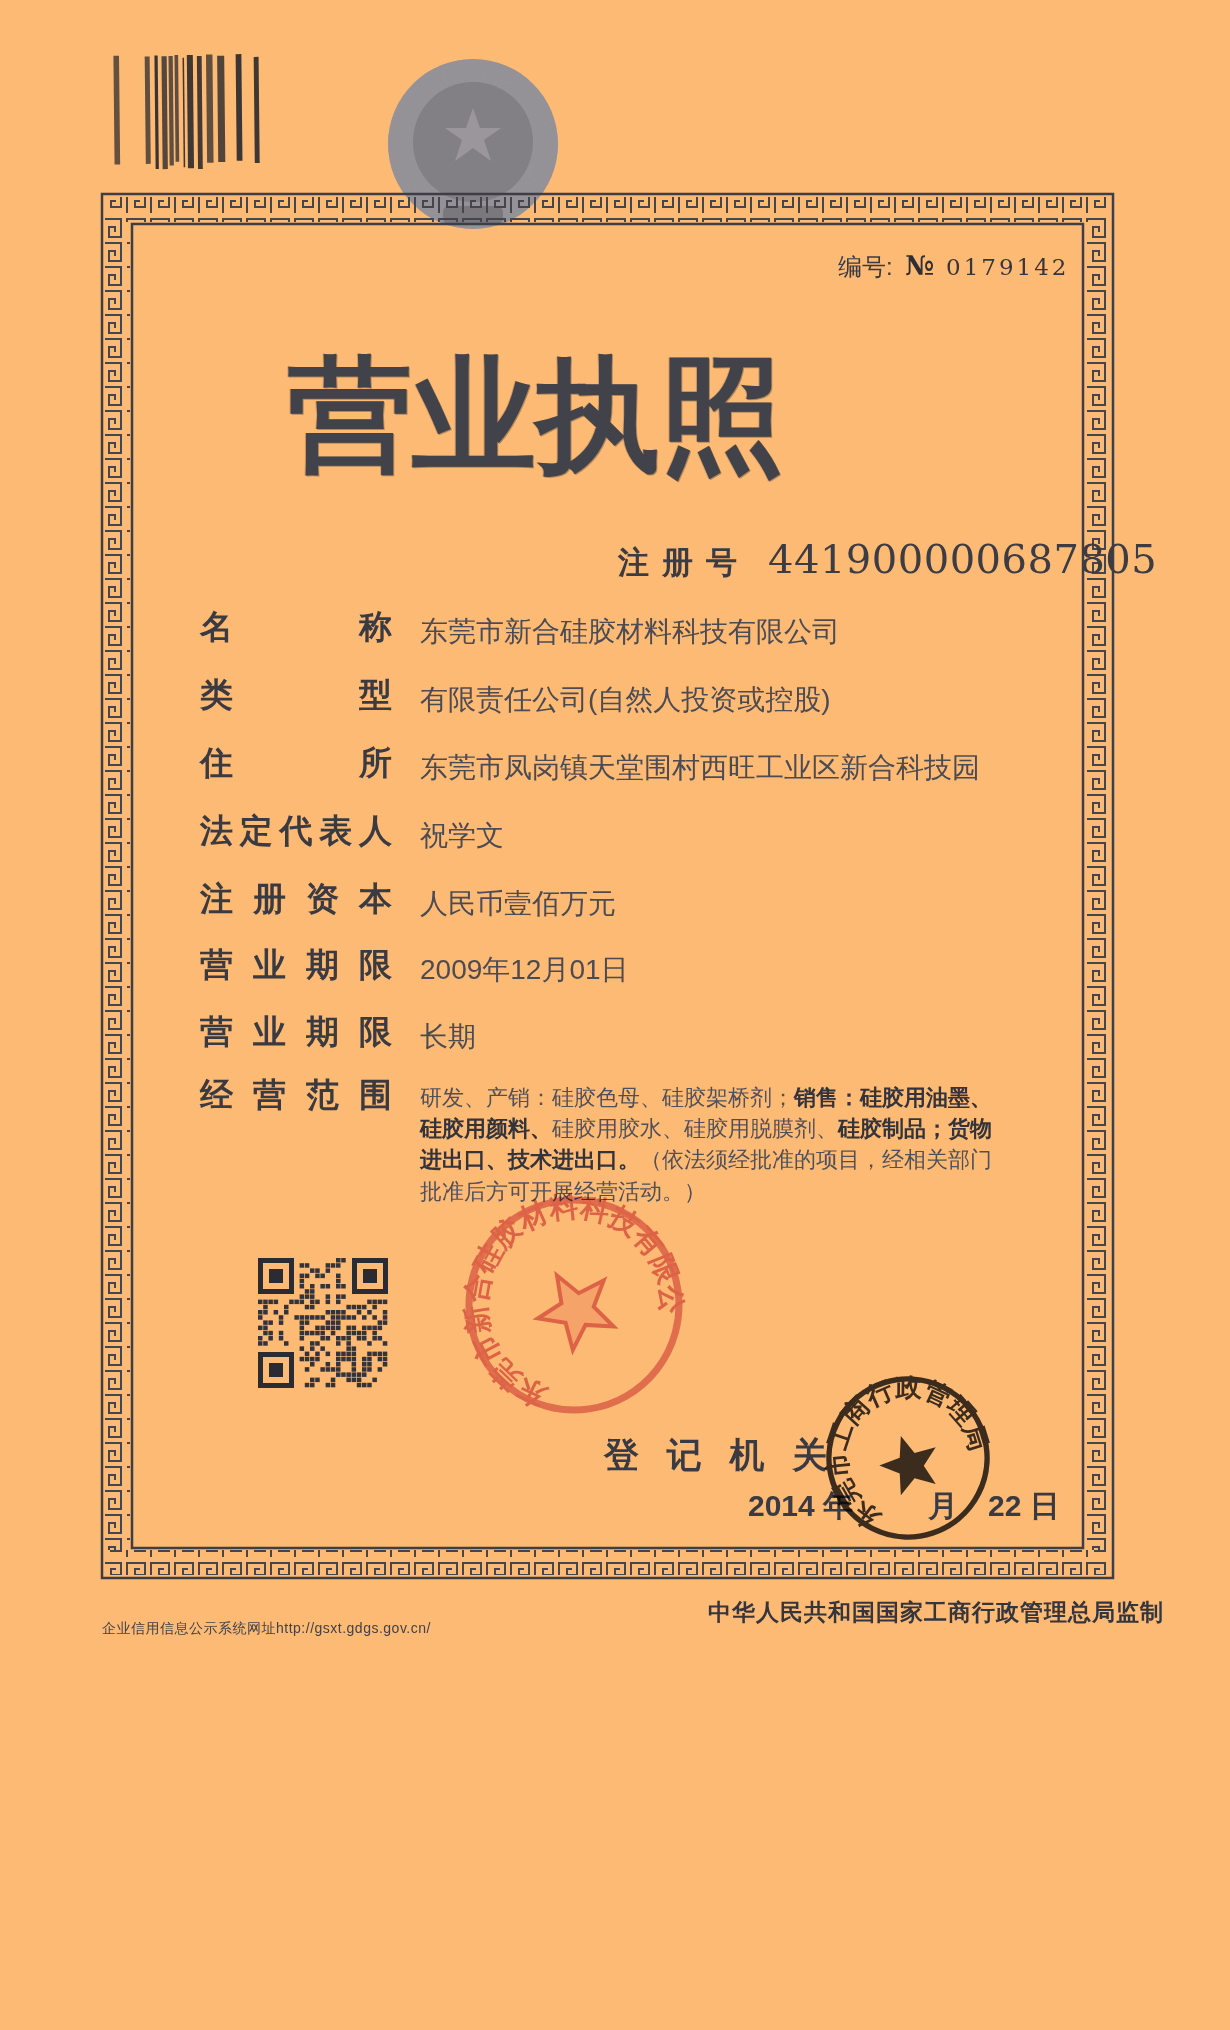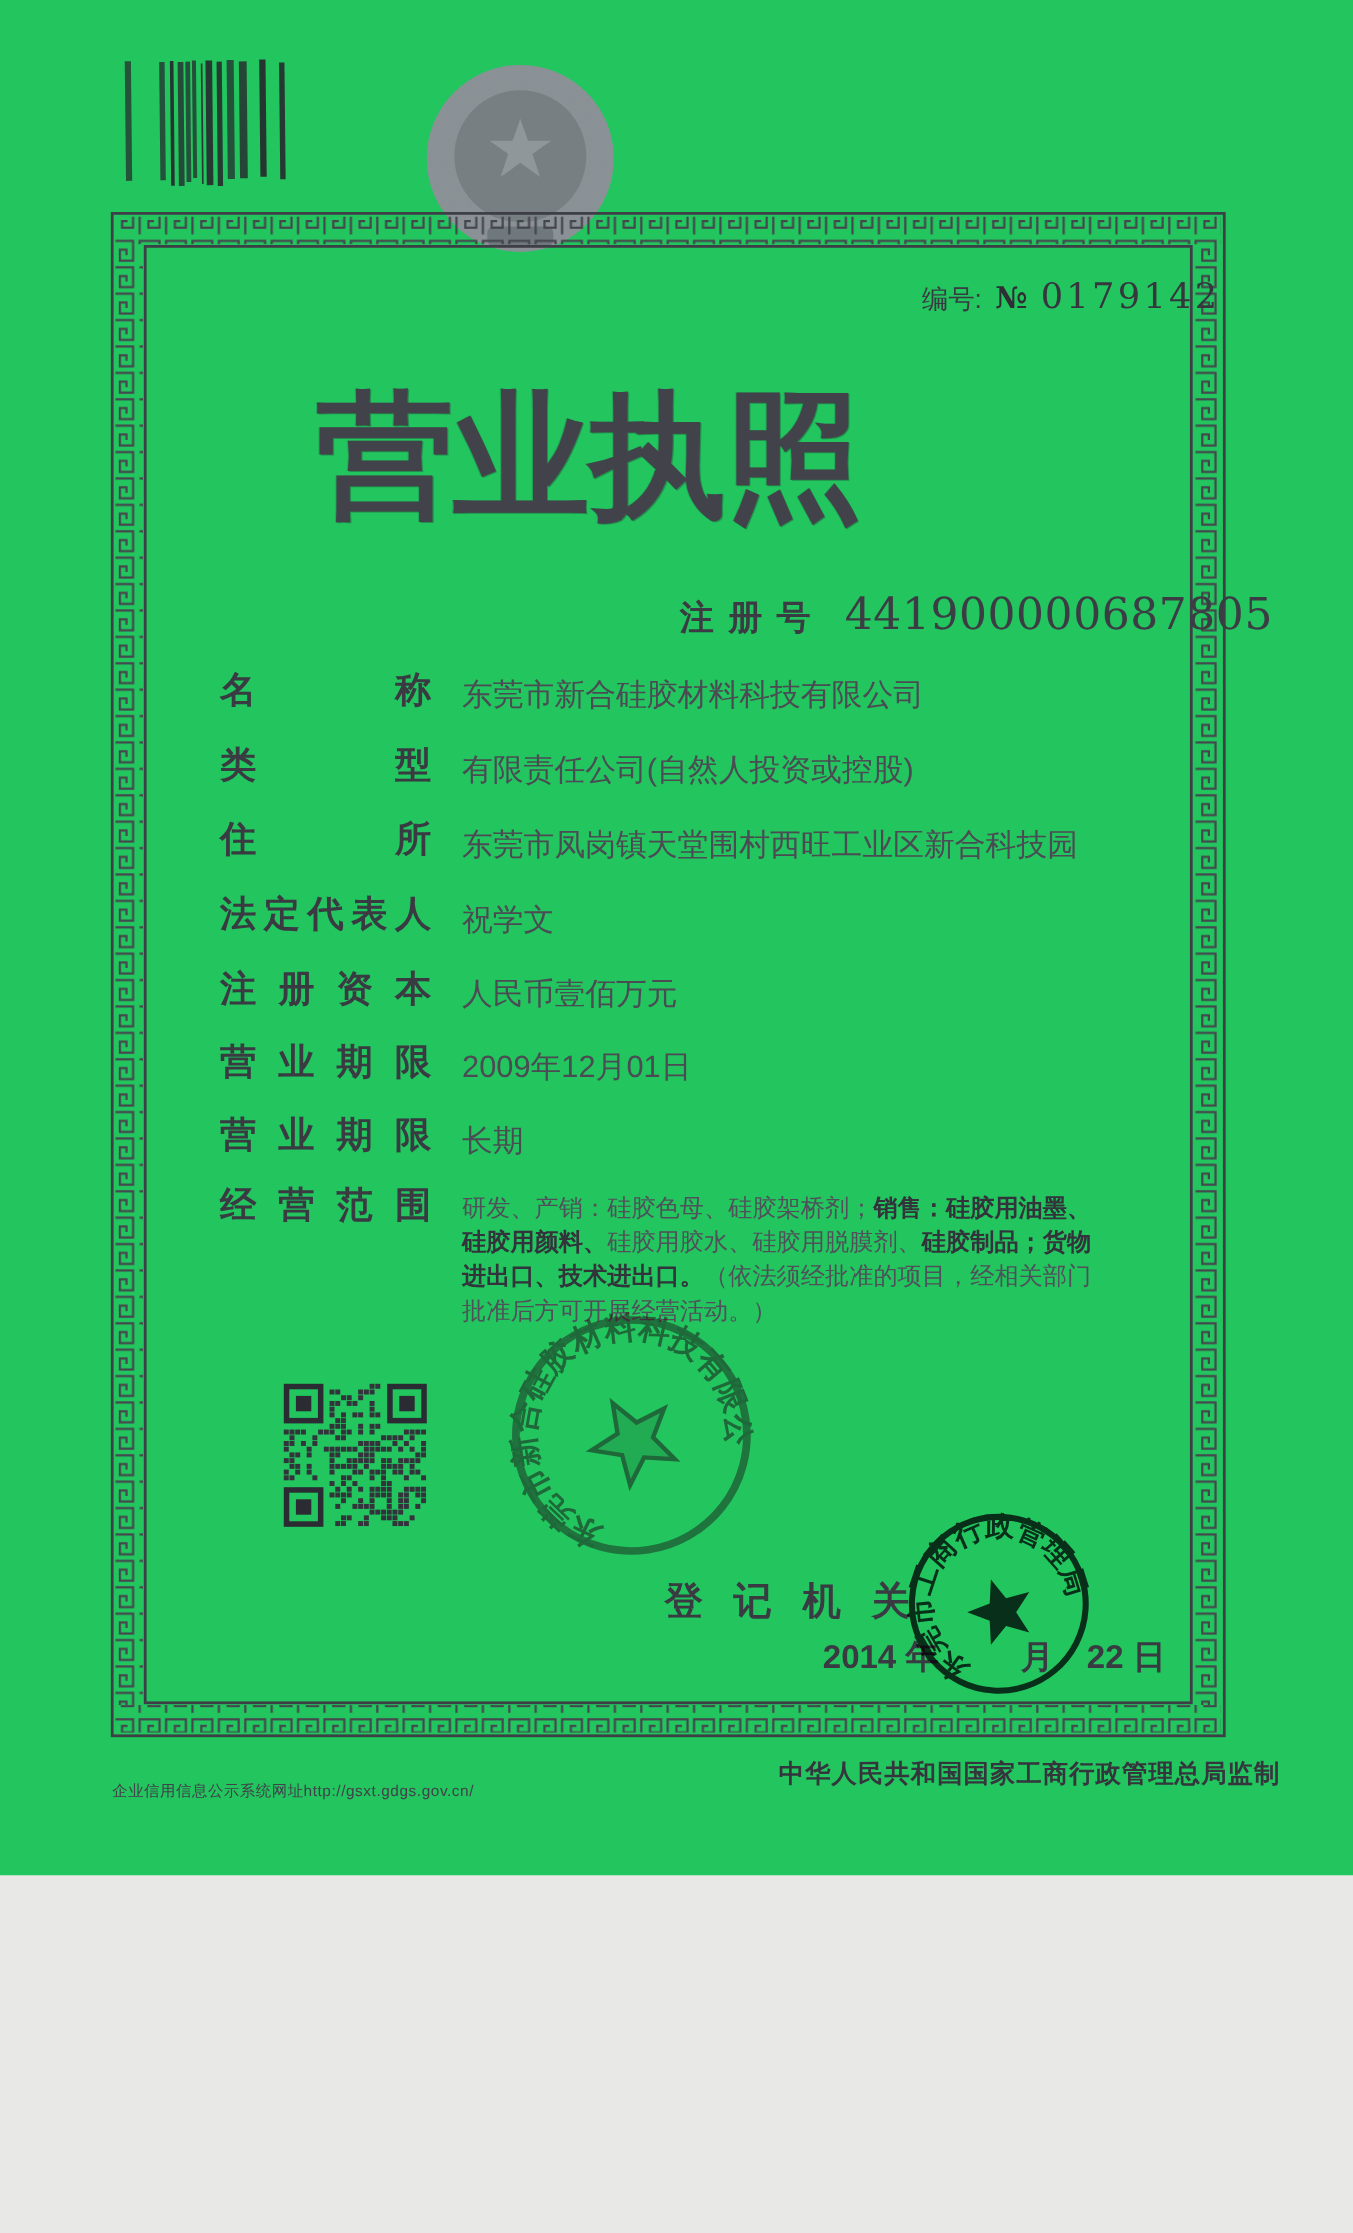--- a/index.html
+++ b/index.html
@@ -1,31 +1,31 @@
 <!DOCTYPE html>
 <html><head>
 <meta charset="utf-8">
 <style>
   html,body{margin:0;padding:0;background:#e8e8e6;}
   .page{
-    position:relative;width:1230px;height:1705px;margin:0 auto;
-    background:#22c55e;overflow:hidden;
+    position:relative;width:1230px;height:2030px;margin:0 auto;
+    background:#fdba74;overflow:hidden;
     font-family:"Liberation Sans","DejaVu Sans",sans-serif;color:#3f3f46;
   }
   .abs{position:absolute;}
   
   .barcode{left:112px;top:52px;transform:rotate(-.6deg);opacity:.92;}
   .emblem{left:383px;top:56px;opacity:.95;}
   
   .frame{left:100px;top:192px;}
   
   .serial{left:838px;top:250px;display:flex;align-items:baseline;gap:12px;white-space:nowrap;}
   .serial .lbl{font-size:24px;color:#3a3a42;}
   .serial .no{font-family:"DejaVu Serif","Liberation Serif",serif;font-weight:bold;font-size:27px;color:#2e2e34;}
-  .serial .num{font-family:"DejaVu Serif","Liberation Serif",serif;font-size:32px;letter-spacing:3px;color:#36363e;}
+  .serial .num{font-family:"DejaVu Serif","Liberation Serif",serif;font-size:23px;letter-spacing:3px;color:#36363e;}
   
   .title{left:288px;top:342px;width:486px;display:flex;justify-content:space-between;}
   .title span{font-size:124px;line-height:1.18;font-weight:900;color:#42424b;
     text-shadow:1px 1px 0 rgba(40,40,48,.35), -1px 0 0 rgba(40,40,48,.2);}
   
   .regno{left:618px;top:524px;display:flex;align-items:baseline;white-space:nowrap;}
   .regno .lbl{font-size:31px;font-weight:600;letter-spacing:13px;color:#3b3b43;}
   .regno .val{font-family:"DejaVu Serif","Liberation Serif",serif;font-size:40px;color:#3c3c44;margin-left:18px;letter-spacing:.5px;margin-top:12px;}
   
   .field-row{position:absolute;left:200px;display:flex;align-items:flex-start;}

